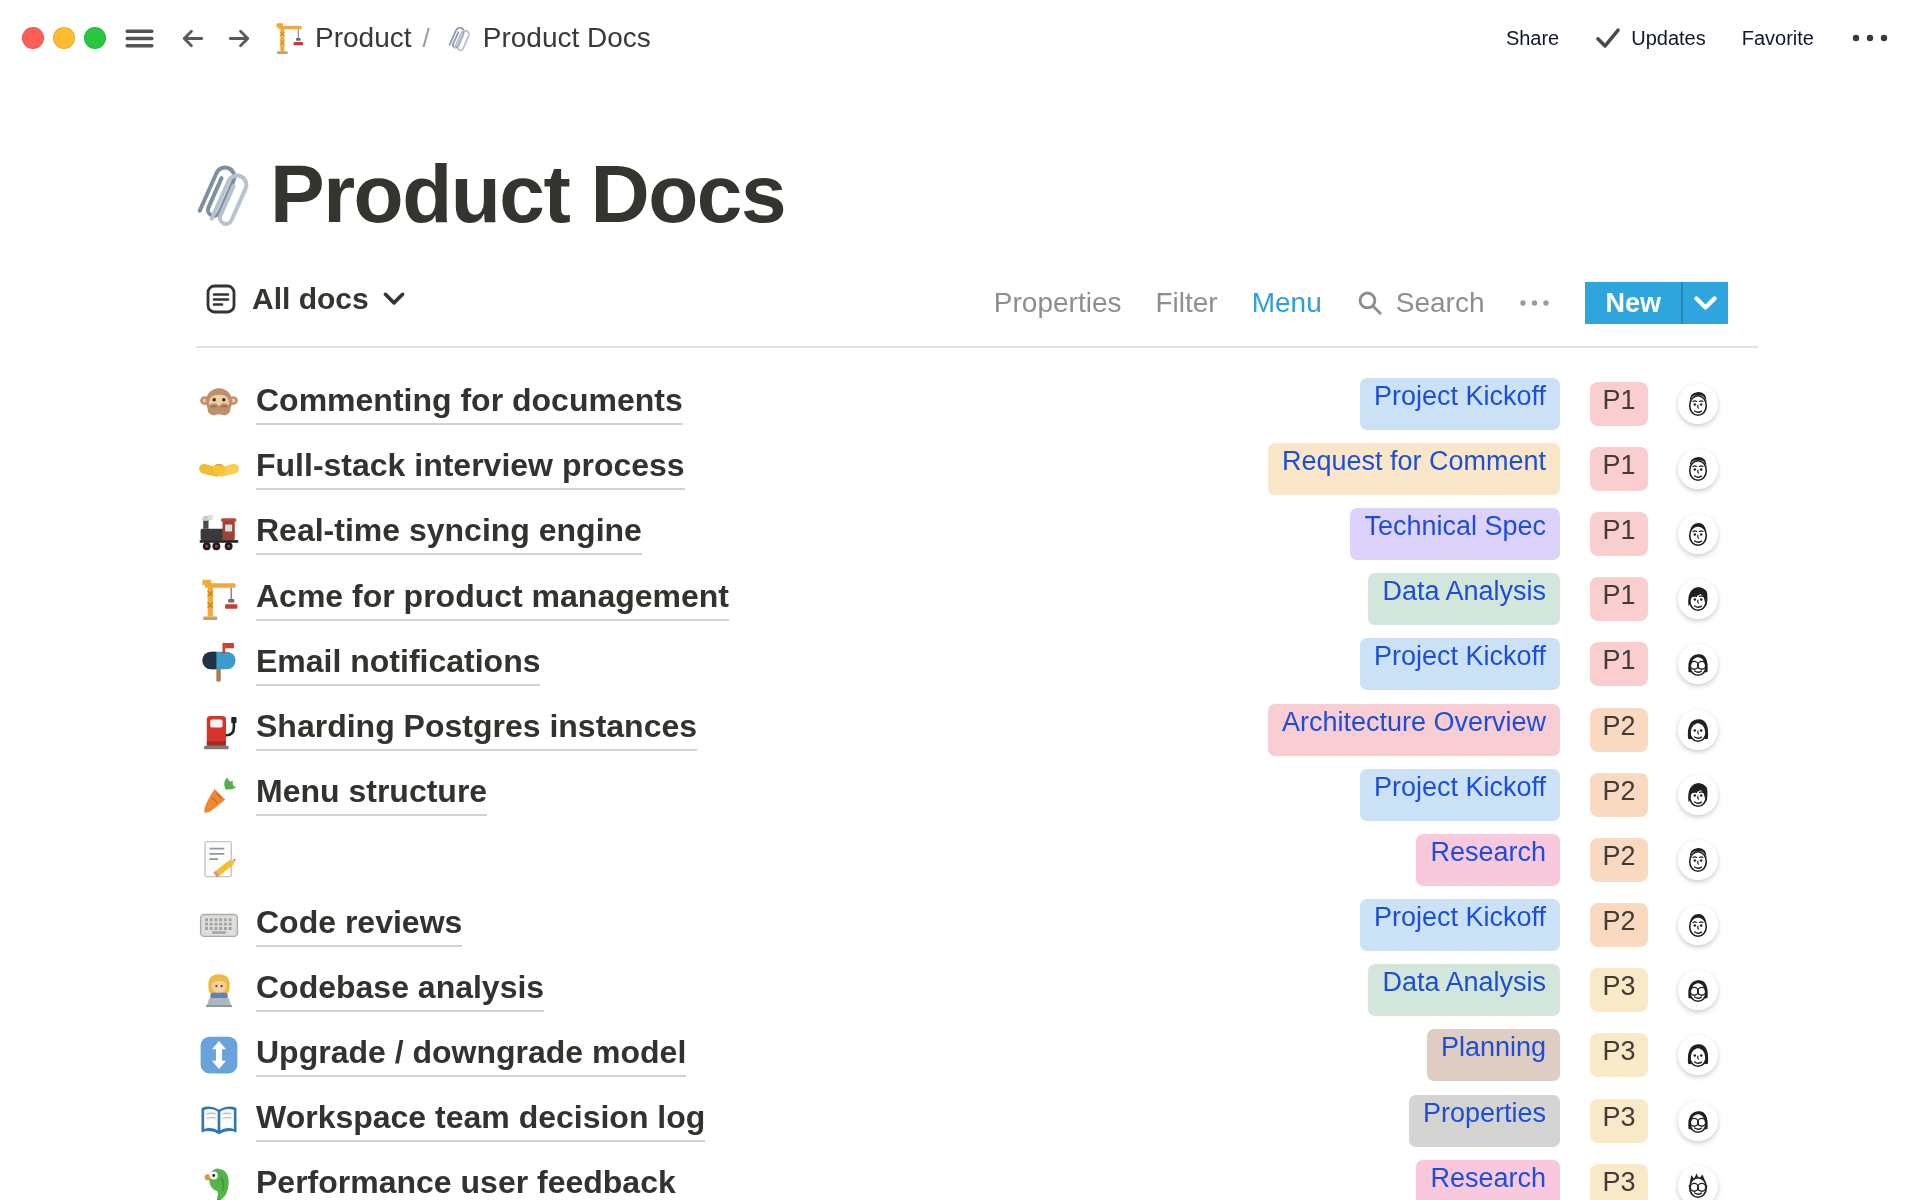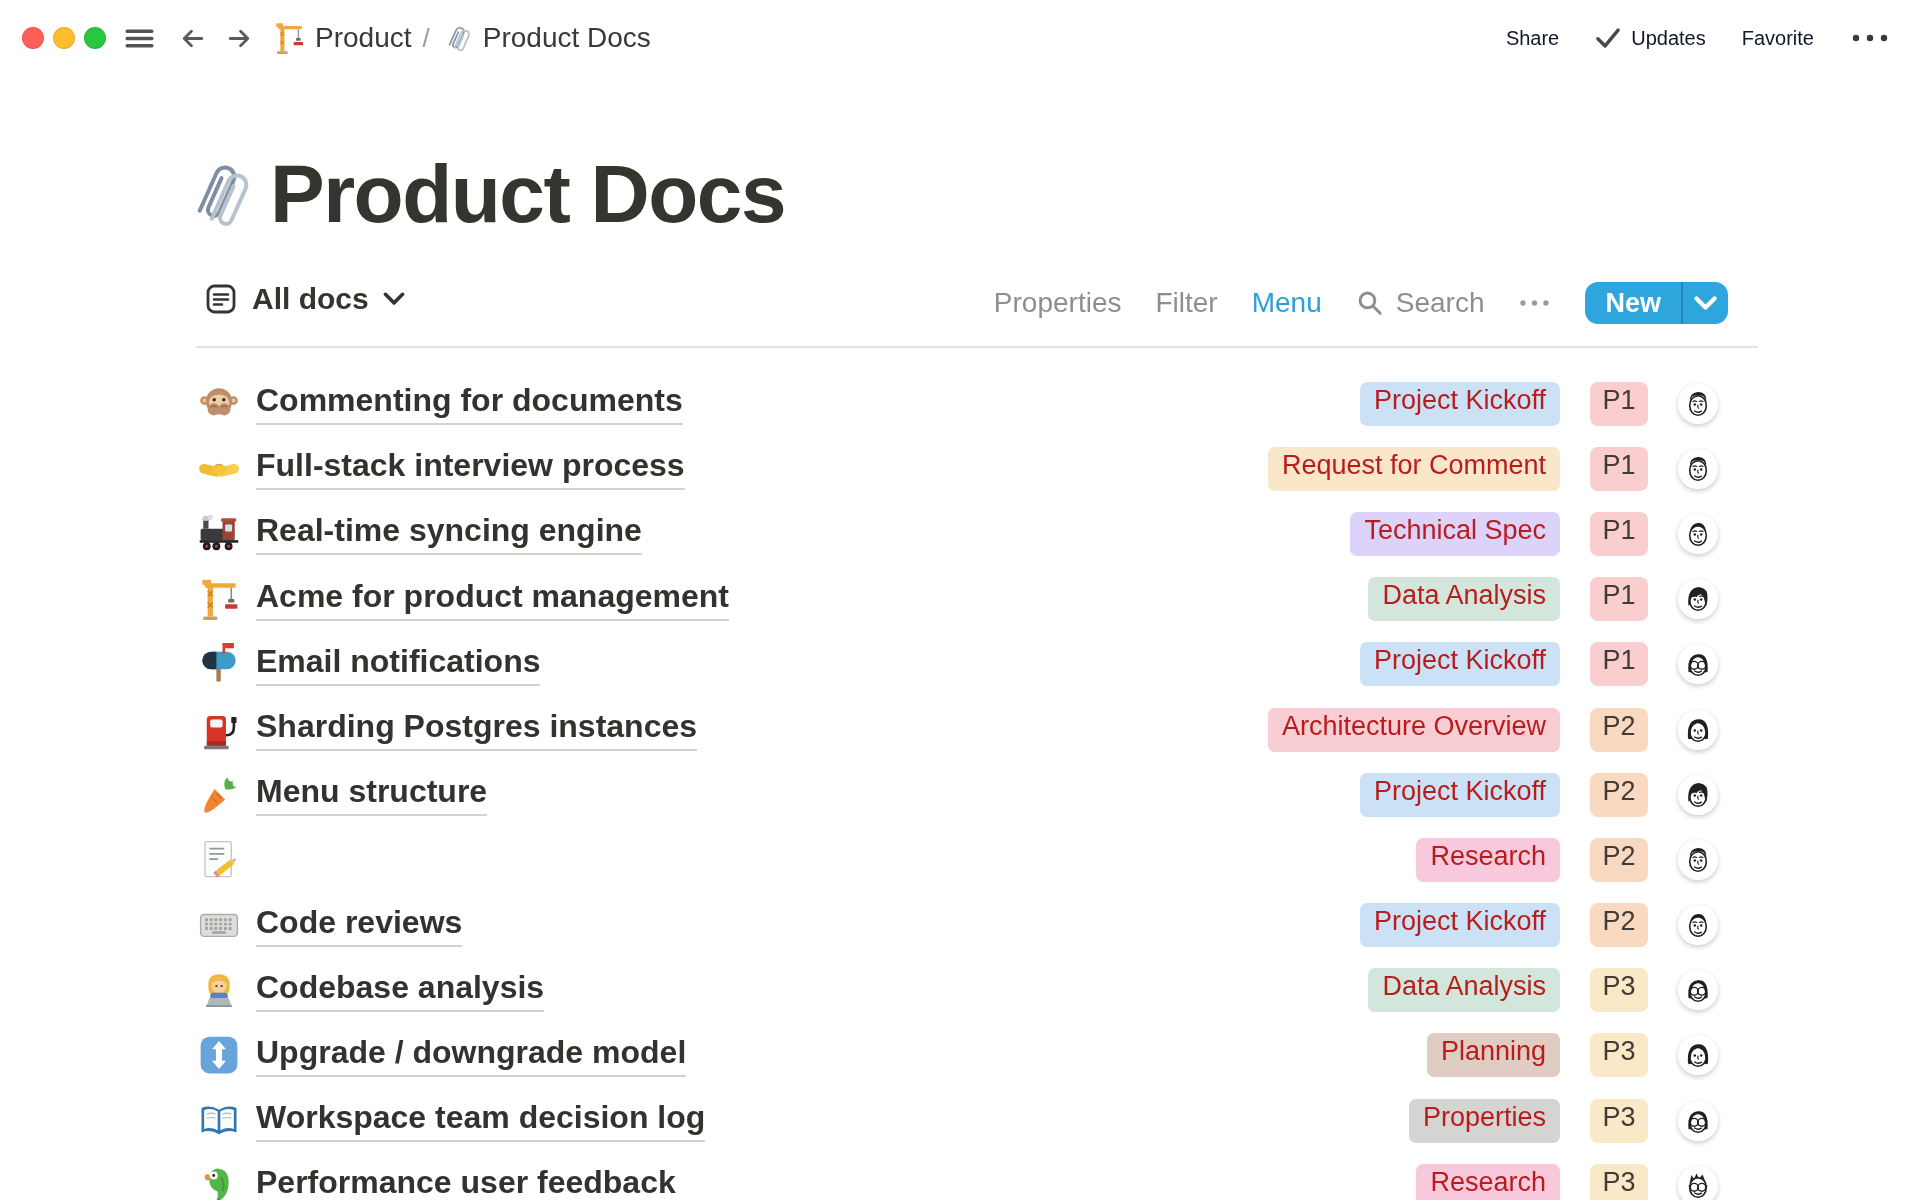--- a/index.html
+++ b/index.html
@@ -28,37 +28,37 @@
   .page-title { font-size:82px; font-weight:700; letter-spacing:-1.5px; color:#36342F; line-height:1.04; }
 
   
   .toolbar { margin-top:44px; height:46px; display:flex; align-items:flex-start; }
   .view-switcher { display:flex; align-items:center; gap:14px; padding-left:8px; cursor:pointer; }
   .view-switcher .vs-label { font-size:30px; font-weight:700; color:#36342F; }
   .toolbar-right { margin-left:auto; display:flex; align-items:center; gap:34px; margin-right:30px;
     font-size:28px; color:#8F8E8B; }
   .tool-item { background:none; border:none; font:inherit; color:inherit; cursor:pointer; display:flex; align-items:center; gap:12px; }
   .tool-item.active { color:#2D9FDB; }
-  .new-group { display:flex; align-items:stretch; height:42px; border-radius:13px; overflow:hidden; }
+  .new-group { display:flex; align-items:stretch; height:42px; border-radius:0; overflow:hidden; }
   .new-main { background:#2FA5DE; color:#fff; border:none; font-size:27px; font-weight:700;
     padding:0 20px; cursor:pointer; font-family:inherit; }
   .new-chevron { background:#2FA5DE; border:none; border-left:2px solid rgba(0,0,0,.18);
     padding:0 11px; cursor:pointer; display:flex; align-items:center; }
   .divider { margin-top:18px; height:2px; background:#E4E3E1; }
 
   
   .rows { padding-top:23px; }
   .row { height:65.2px; display:flex; align-items:center; padding-left:2px; padding-right:40px; }
   .doc-emoji { width:42px; height:42px; margin-right:16px; flex:none; }
   .doc-emoji svg { width:42px; height:42px; display:block; }
   .doc-title { font-size:32px; font-weight:600; color:#34322E; text-decoration:none;
     border-bottom:2px solid #D4D2CC; padding-bottom:4px; cursor:pointer; white-space:nowrap; }
   .row-right { margin-left:auto; display:flex; align-items:center; gap:30px; }
-  .tag { height:44px; line-height:36px; border-radius:7px; padding:0 14px; font-size:27px;
-    color:#b91c1c; white-space:nowrap; cursor:pointer; }
+  .tag { height:52px; line-height:36px; border-radius:7px; padding:0 14px; font-size:27px;
+    color:#1d4ed8; white-space:nowrap; cursor:pointer; }
   .priority { width:58px; height:44px; line-height:36px; text-align:center; border-radius:8px;
     font-size:27px; color:#413C37; cursor:pointer; }
   .avatar { width:40px; height:40px; border-radius:50%; background:#fff;
     box-shadow:0 2px 5px rgba(15,15,15,.22); cursor:pointer; flex:none; }
   .avatar svg { width:40px; height:40px; display:block; border-radius:50%; }
 </style>
 </head>
 <body>
 
 <header class="topbar">

